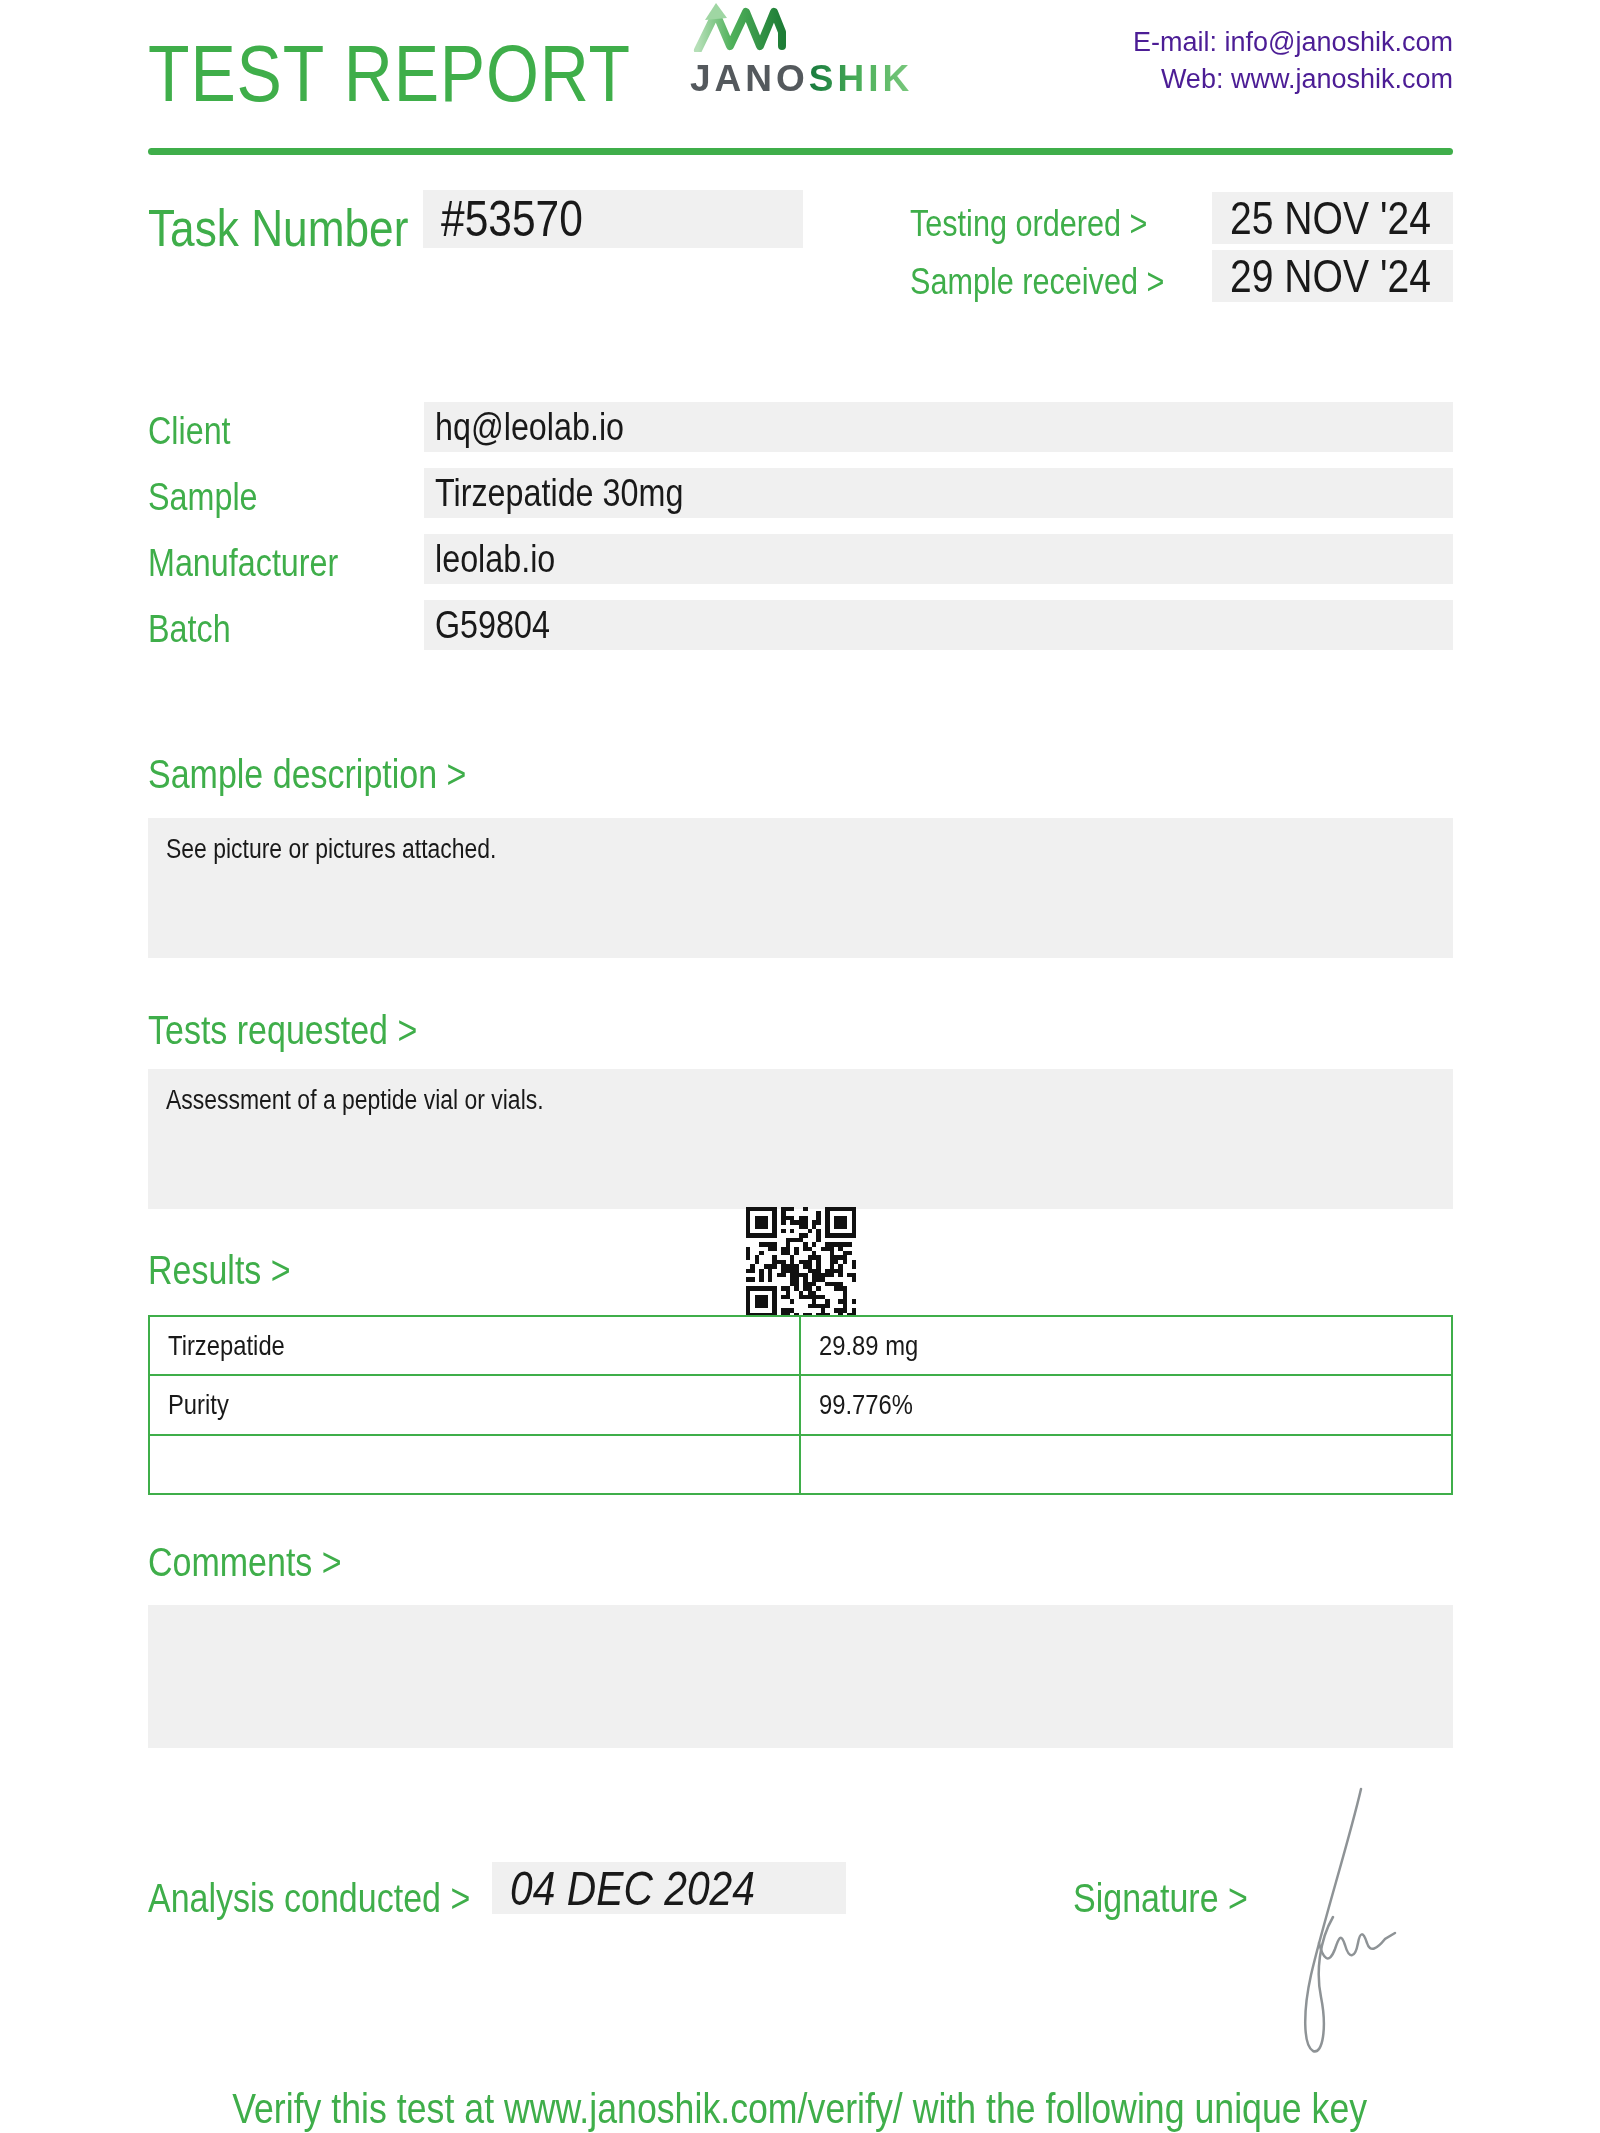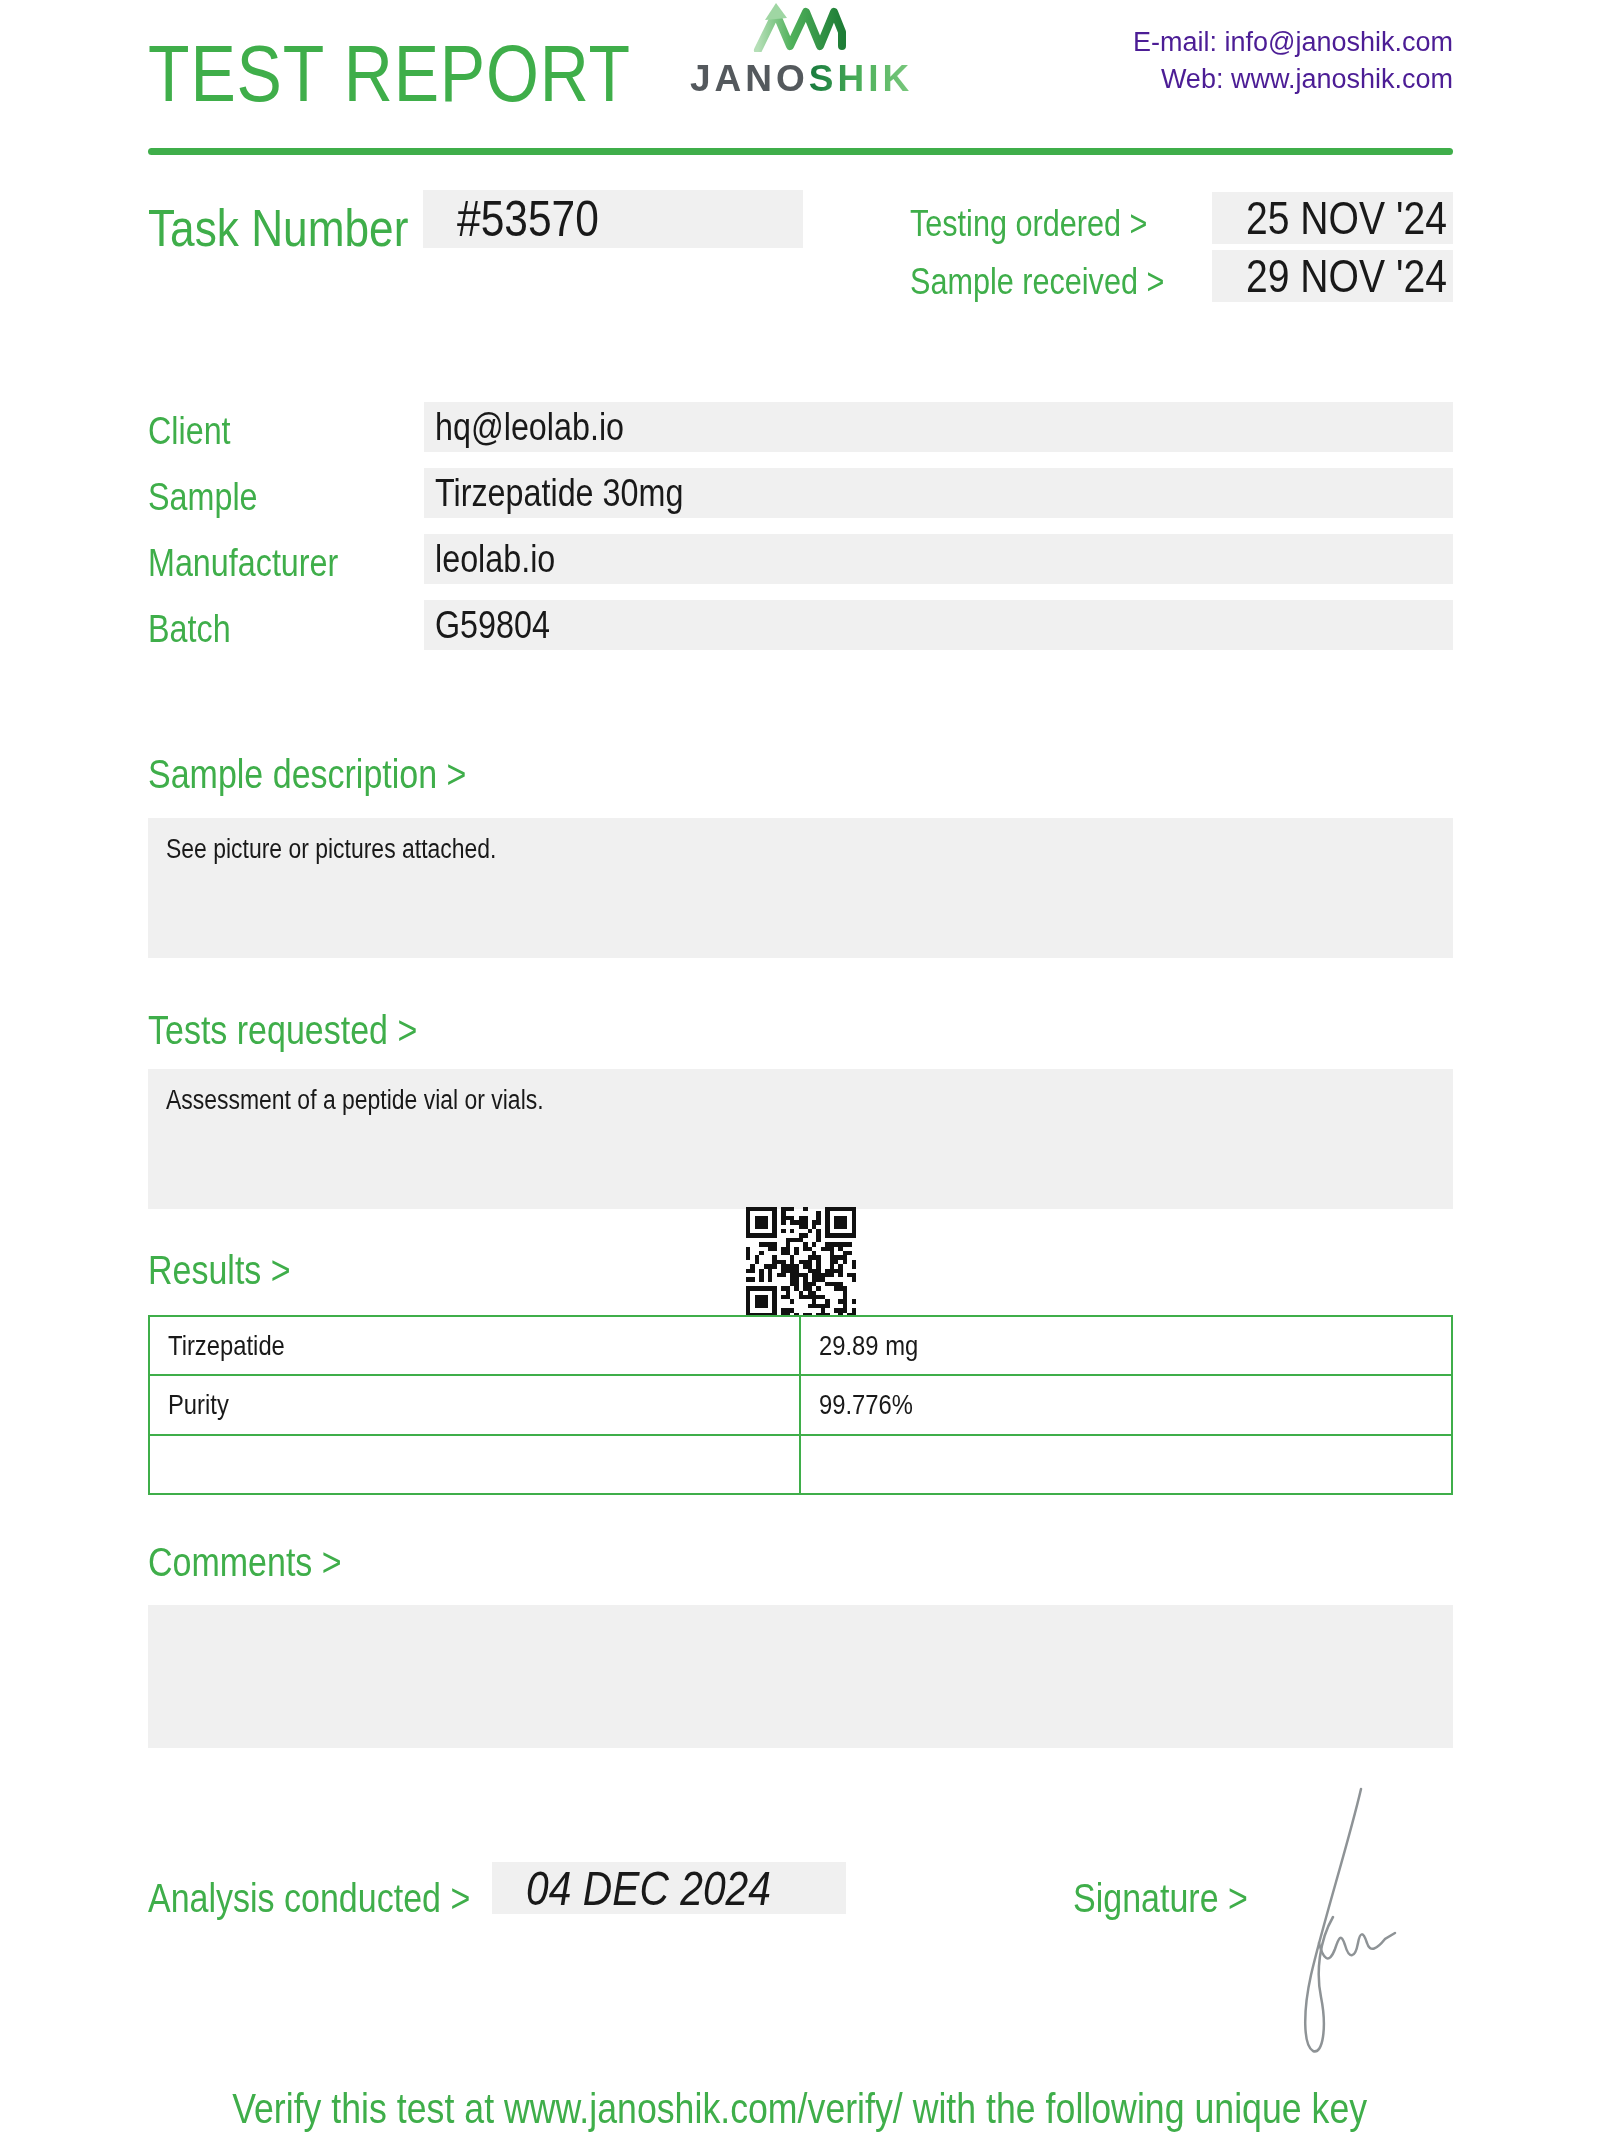--- a/index.html
+++ b/index.html
@@ -8,30 +8,30 @@
     font-family:"Liberation Sans","DejaVu Sans",sans-serif;color:#191919;
   }
   .abs{position:absolute;}
   .green{color:#3fae4a;}
   .cond{display:inline-block;transform:scaleX(0.85);transform-origin:left center;white-space:nowrap;}
   .cond-c{display:inline-block;transform:scaleX(0.85);transform-origin:center center;white-space:nowrap;}
 
   
   .title{left:148px;top:34px;font-size:80px;line-height:1;font-weight:500;letter-spacing:1px;
          transform:scaleX(0.85);transform-origin:left top;margin:0;}
-  .logo-wrap{left:690px;top:0;width:220px;text-align:center;}
+  .logo-wrap{left:690px;top:0;width:220px;text-align:left;}
   .brand{margin-top:4px;font-size:37px;font-weight:700;letter-spacing:4px;line-height:1;}
   .brand-left{color:#54595d;}
   .brand-right{background:linear-gradient(90deg,#17793d,#4cb05a,#7cc97f);-webkit-background-clip:text;background-clip:text;color:#2f9e44;-webkit-text-fill-color:transparent;}
   .contact{right:147px;top:24px;text-align:right;font-size:27px;line-height:37px;color:#4c1d95;}
   .rule{left:148px;top:148px;width:1305px;height:7px;background:#3fae4a;border-radius:4px;}
 
   
   .lbl{line-height:1.2;}
-  .vbox{background:#f0f0f0;display:flex;align-items:center;padding:0 34px;box-sizing:border-box;}
+  .vbox{background:#f0f0f0;display:flex;align-items:center;padding:0 18px;box-sizing:border-box;}
   .sbox{background:#f0f0f0;box-sizing:border-box;padding:16px 18px;font-size:27px;}
 
   
   .task-label{left:148px;top:197px;font-size:52px;}
   .task-box{left:423px;top:190px;width:380px;height:58px;font-size:50px;}
   .ord-label{left:910px;top:202px;font-size:36px;}
   .rec-label{left:910px;top:260px;font-size:36px;}
   .ord-box{left:1212px;top:192px;width:241px;height:52px;font-size:46px;align-items:center;}
   .rec-box{left:1212px;top:250px;width:241px;height:52px;font-size:46px;}
 

